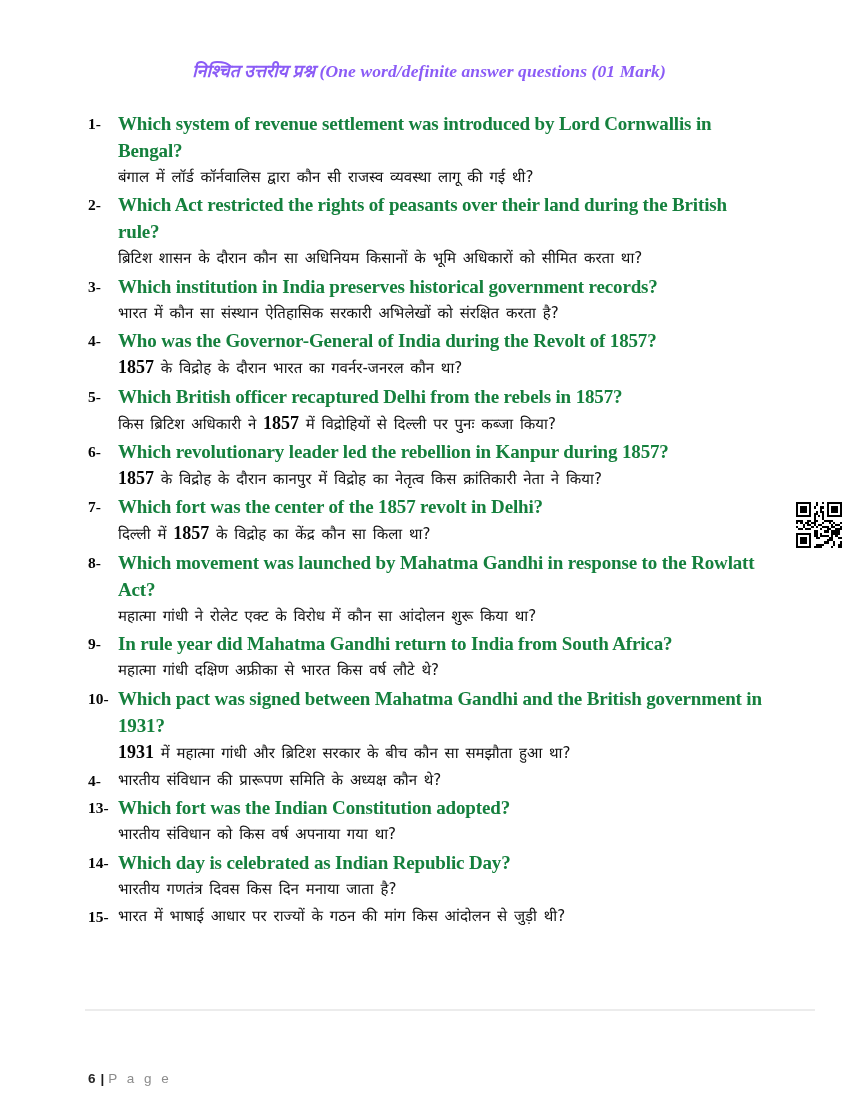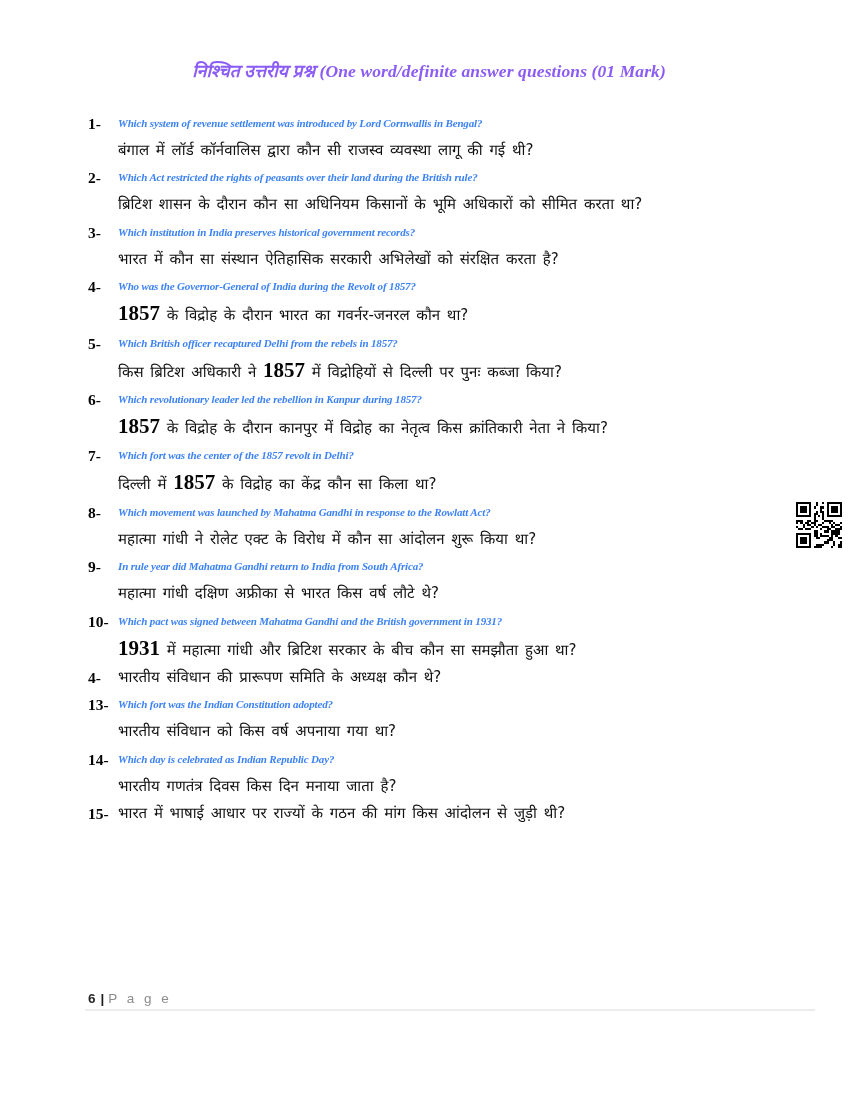--- a/index.html
+++ b/index.html
@@ -49,39 +49,38 @@
     font-weight: 700;
     line-height: 27px;
     color: #050505;
   }
   .qbody {
     flex: 1 1 auto;
     min-width: 0;
   }
   .qen {
     display: block;
-    font-size: 11px;
+    font-size: 19px;
     font-weight: 700;
     line-height: 27px;
-    color: #3b82f6;
+    color: #15803d;
     letter-spacing: -0.15px;
-    font-style: italic;
   }
   .qhi {
     display: block;
     font-family: "DejaVu Sans", sans-serif;
     font-size: 15px;
     font-weight: 400;
     line-height: 27.4px;
     color: #111111;
     word-spacing: 2px;
   }
   .qhi b {
     font-family: "Liberation Serif", serif;
-    font-size: 21px;
+    font-size: 18px;
     font-weight: 700;
     color: #050505;
   }
   .qr-wrap {
     position: absolute;
     left: 795px;
     top: 499px;
     width: 48px;
     height: 52px;
     background: #ffffff;
@@ -93,21 +92,21 @@
     position: absolute;
     left: 85px;
     top: 1009px;
     width: 730px;
     height: 2px;
     background: #ececec;
   }
   .footer {
     position: absolute;
     left: 88px;
-    top: 990px;
+    top: 1070px;
     font-family: "Liberation Sans", sans-serif;
     font-size: 13.5px;
     line-height: 18px;
     white-space: nowrap;
   }
   .footer .pgnum {
     font-weight: 700;
     color: #262626;
   }
   .footer .pgsep {

